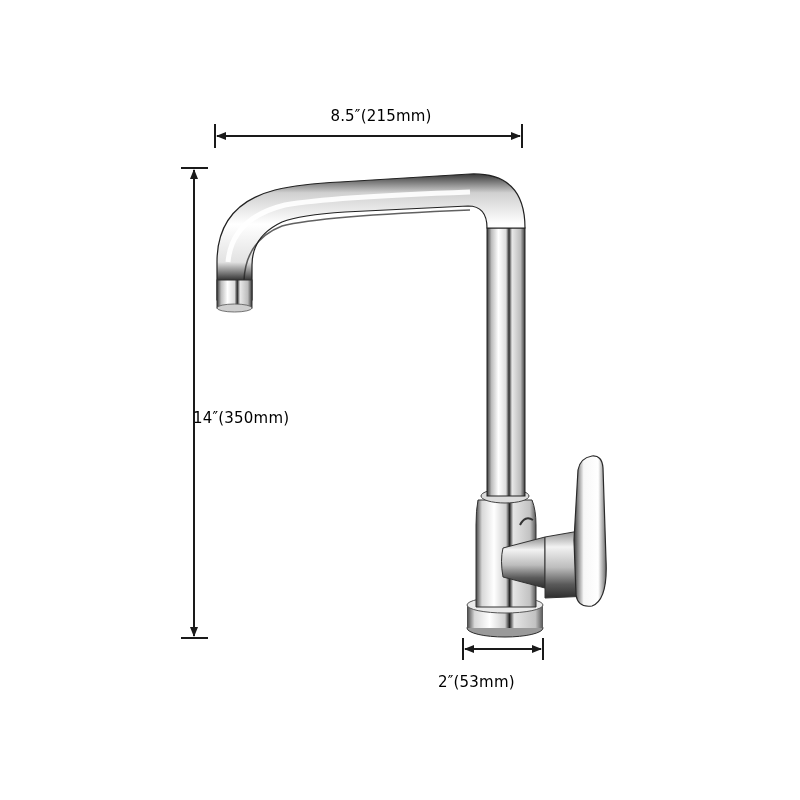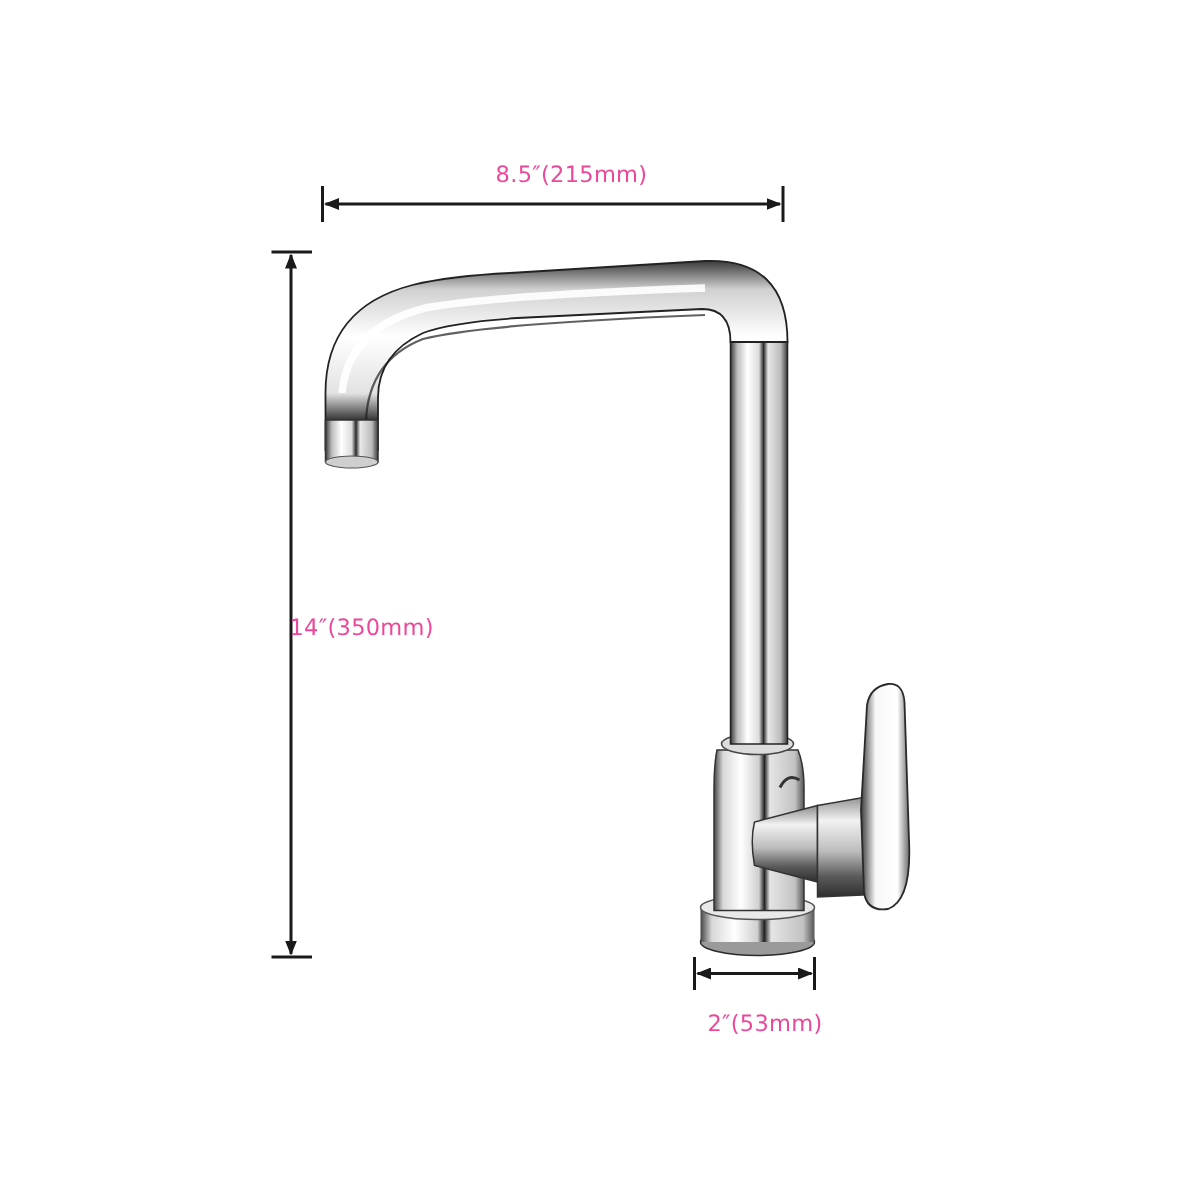--- a/index.html
+++ b/index.html
@@ -1,22 +1,22 @@
 <!DOCTYPE html>
 <html><head>
 <meta charset="utf-8">
 <style>
   html, body { margin: 0; padding: 0; background: #ffffff; }
   body { width: 800px; height: 800px; position: relative; overflow: hidden;
          font-family: "DejaVu Sans", "Liberation Sans", sans-serif; }
   .canvas { position: absolute; left: 0; top: 0; width: 800px; height: 800px; }
-  .label { position: absolute; font-size: 15px; color: #ec4899; white-space: nowrap; letter-spacing: 0.2px; }
+  .label { position: absolute; font-size: 15px; color: #000000; white-space: nowrap; letter-spacing: 0.2px; }
   #lbl-width { left: 320px; top: 107px; width: 122px; text-align: center; }
   #lbl-height { left: 193px; top: 409px; text-align: right; }
-  #lbl-base { left: 461px; top: 673px; width: 98px; text-align: center; }
+  #lbl-base { left: 438px; top: 673px; width: 98px; text-align: left; }
 </style>
 </head>
 <body>
 
 <div class="canvas">
   <svg width="800" height="800" viewBox="0 0 800 800" xmlns="http://www.w3.org/2000/svg">
     <defs>
       <linearGradient id="chromeV" x1="0" x2="1" y1="0" y2="0">
         <stop offset="0" stop-color="#3a3a3a"></stop>
         <stop offset="0.12" stop-color="#bdbdbd"></stop>

